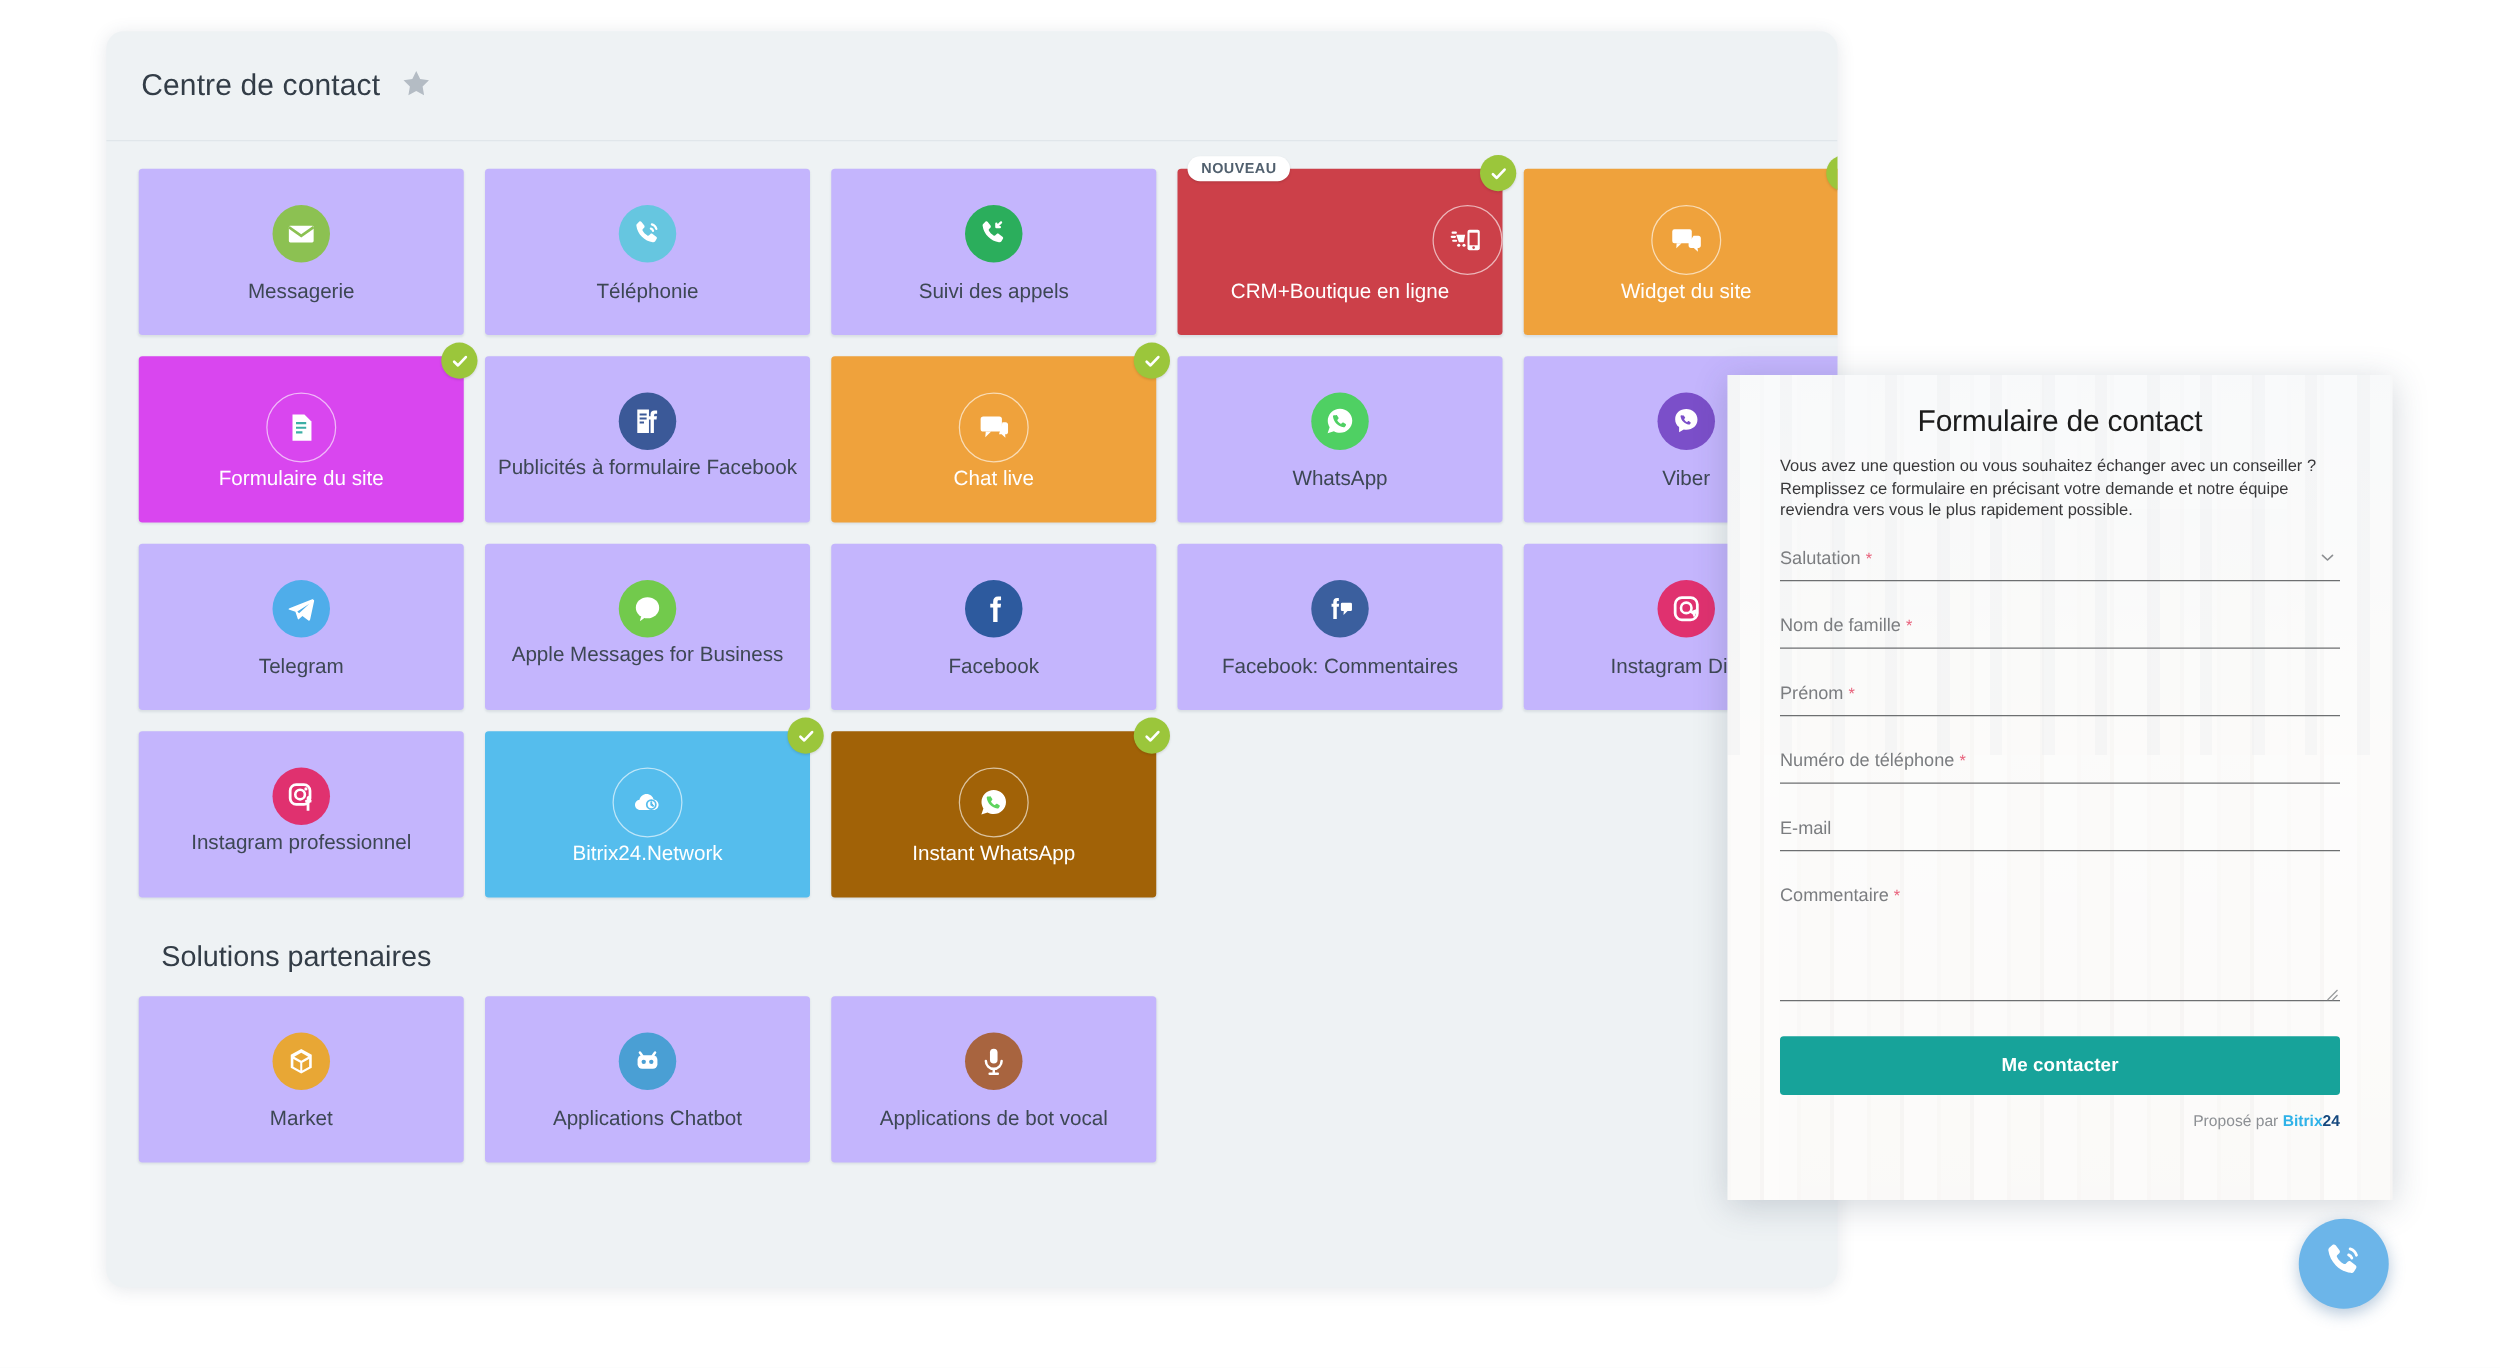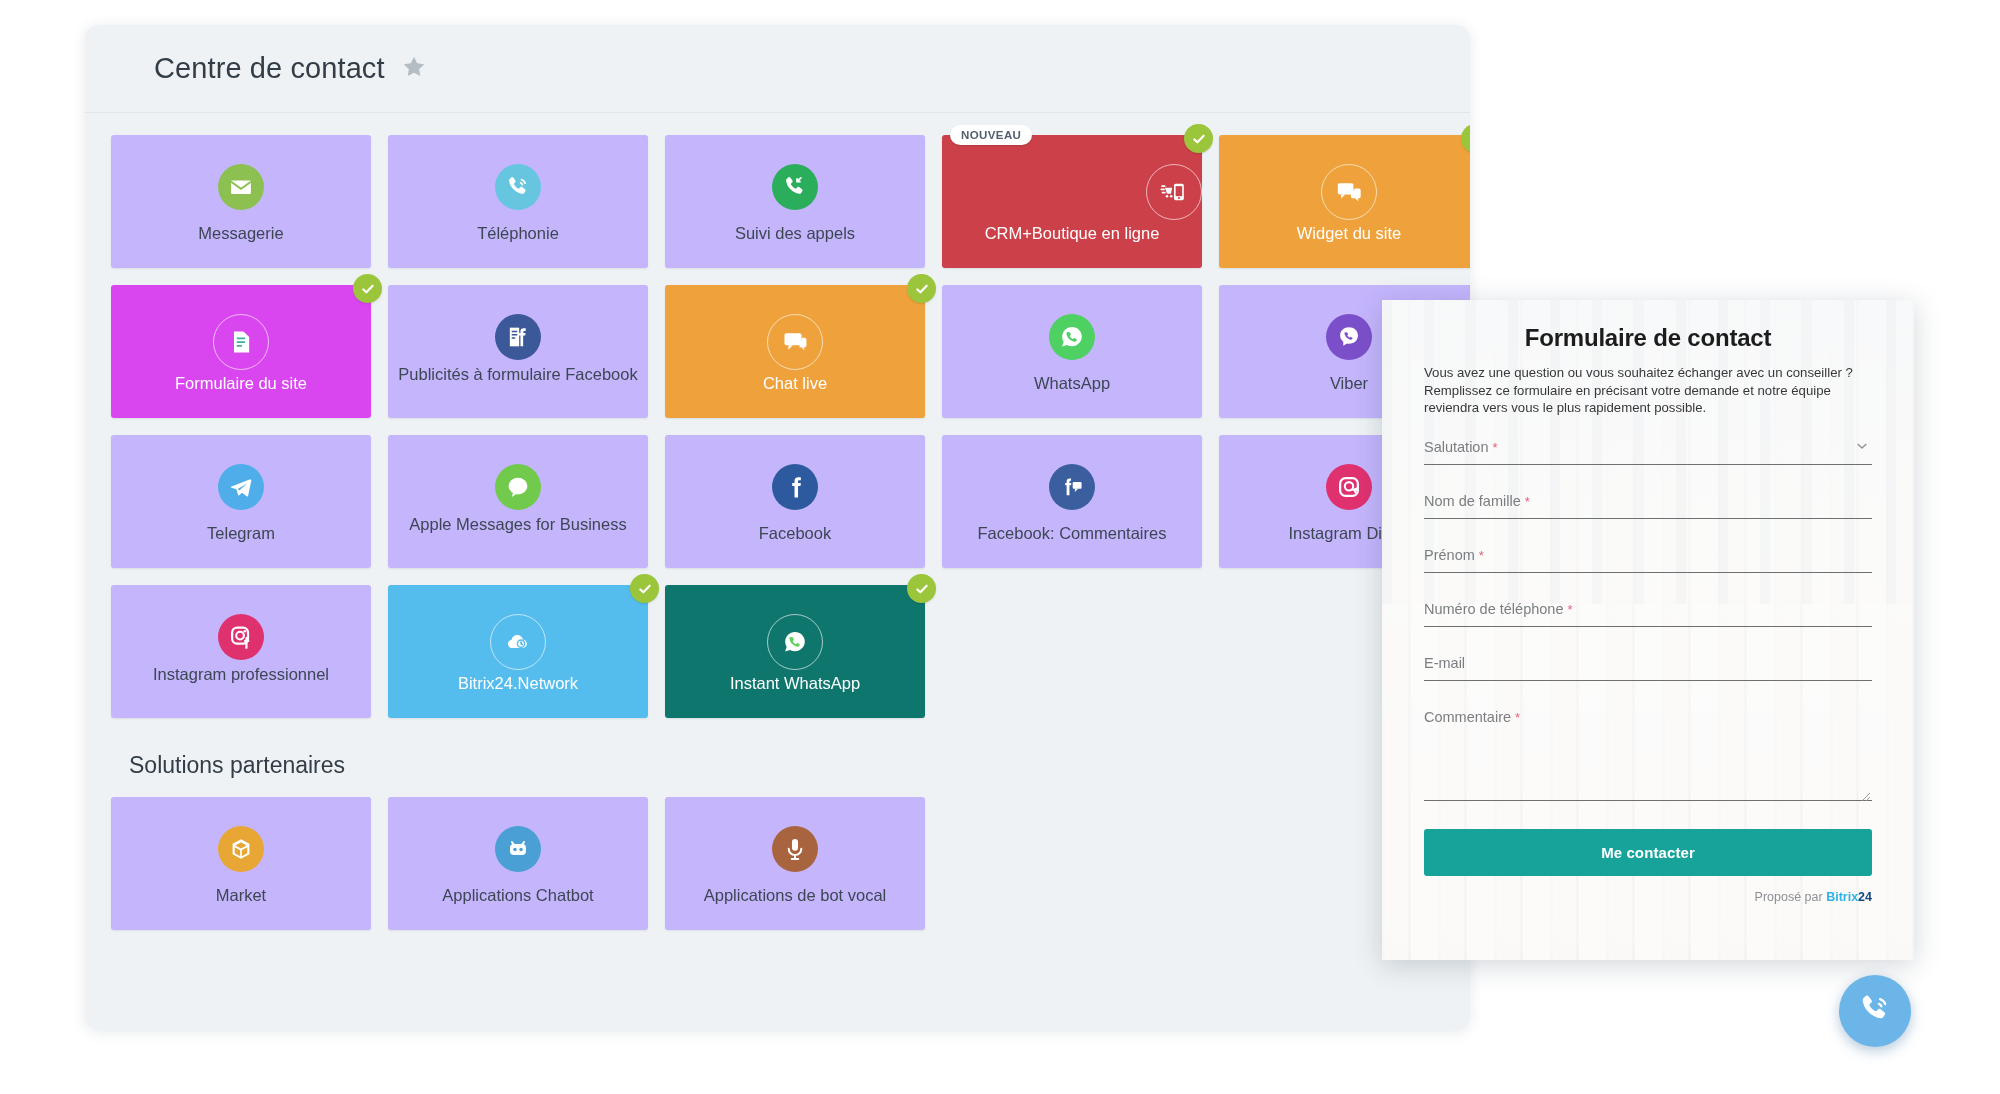--- a/index.html
+++ b/index.html
@@ -21,23 +21,22 @@
     box-shadow: 0 2px 14px rgba(60,80,100,.13);
     overflow: hidden;
   }
   .panel-head {
     height: 88px;
     display: flex; align-items: center;
     padding: 0 0 0 28px;
     border-bottom: 1px solid #e0e6ea;
   }
   .panel-title {
-    font-size: 29px; color: #333d47; font-weight: 400;
+    font-size: 24px; color: #333d47; font-weight: 400;
     letter-spacing: .1px;
-    margin-left: 41px;
   }
   .star-icon { margin-left: 16px; display: inline-block; line-height: 1; }
 
   .panel-body { padding: 22px 26px 0 26px; }
 
   
   .grid {
     display: grid;
     grid-template-columns: repeat(5, 260px);
     gap: 17px;
@@ -126,21 +125,21 @@
   .form-bg::after {
     content: "";
     position: absolute; left: 0; right: 0; top: 0; height: 46%;
     background:
       repeating-linear-gradient(90deg, rgba(110,125,140,.28) 0 10px, rgba(0,0,0,0) 10px 42px),
       linear-gradient(180deg, rgba(190,205,218,.55), rgba(215,210,198,.1));
   }
   .form-inner { position: relative; z-index: 2; padding: 24px 42px 0 42px; }
   .form-title {
     text-align: center;
-    font-size: 24px; font-weight: 700; color: #1c1c1c;
+    font-size: 24px; font-weight: 400; color: #1c1c1c;
     letter-spacing: -.2px;
     margin-bottom: 12px;
   }
   .form-desc {
     text-align: left;
     font-size: 13.2px; line-height: 17.5px; color: #38383a;
     margin-bottom: 22px;
   }
   .field { position: relative; margin-bottom: 28px; }
   .field-label {
@@ -392,21 +391,21 @@
             </span>
             <span class="ring">
               <svg class="tile-ico" viewBox="0 0 24 24">
                 <path fill="#ffffff" d="M7 17.2c-2 0-3.6-1.6-3.6-3.6 0-1.8 1.3-3.3 3.1-3.5.5-2.3 2.5-4 4.9-4 2.3 0 4.3 1.6 4.8 3.8 1.9.1 3.4 1.7 3.4 3.6 0 2-1.6 3.6-3.6 3.6z"></path>
                 <circle cx="14.6" cy="13.4" r="3.1" fill="#ffffff" stroke="#55bded" stroke-width="1.2"></circle>
                 <path stroke="#55bded" stroke-width="1.3" stroke-linecap="round" d="M14.6 11.8v1.7l1.2.8"></path>
               </svg>
             </span>
             <span class="tile-label">Bitrix24.Network</span>
           </div>
-          <div class="tile colored" style="background: #0f766e;">
+          <div class="tile colored" style="background: #a16207;">
             <span class="check-badge">
               <svg width="16" height="16" viewBox="0 0 24 24">
                 <path fill="none" stroke="#ffffff" stroke-width="3.2" stroke-linecap="round" stroke-linejoin="round" d="M5 12.6l4.6 4.4L19 7"></path>
               </svg>
             </span>
             <span class="ring">
               <svg class="tile-ico" viewBox="0 0 24 24">
                 <path fill="#ffffff" d="M12 3.4c-4.6 0-8.4 3.7-8.4 8.3 0 1.6.5 3.1 1.3 4.4l-1.4 4.1 4.3-1.4c1.3.7 2.7 1.1 4.2 1.1 4.6 0 8.4-3.7 8.4-8.3S16.6 3.4 12 3.4z"></path>
                 <path fill="#5ed45e" d="M9.2 7.8c.2-.1.6-.1.8.2l1 1.6c.1.2.1.5-.1.7l-.6.6c-.2.2-.2.4-.1.6.5.9 1.3 1.7 2.2 2.2.2.1.4.1.6-.1l.6-.6c.2-.2.5-.2.7-.1l1.6 1c.3.2.3.6.2.8l-.7 1c-.2.3-.6.5-1 .4-1.8-.3-3.5-1.1-4.8-2.4-1.3-1.3-2.1-3-2.4-4.8 0-.4.1-.8.4-1z"></path>
               </svg>

